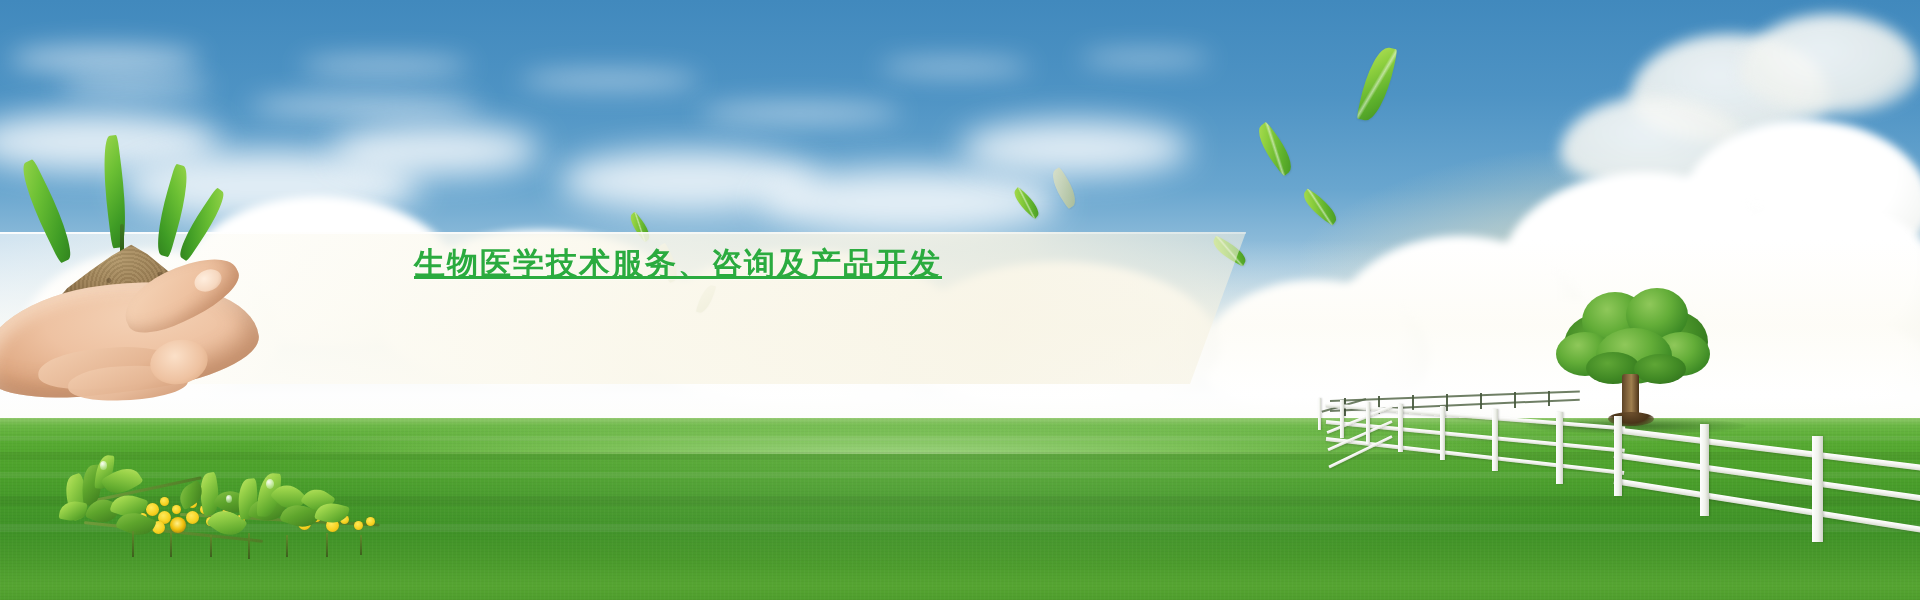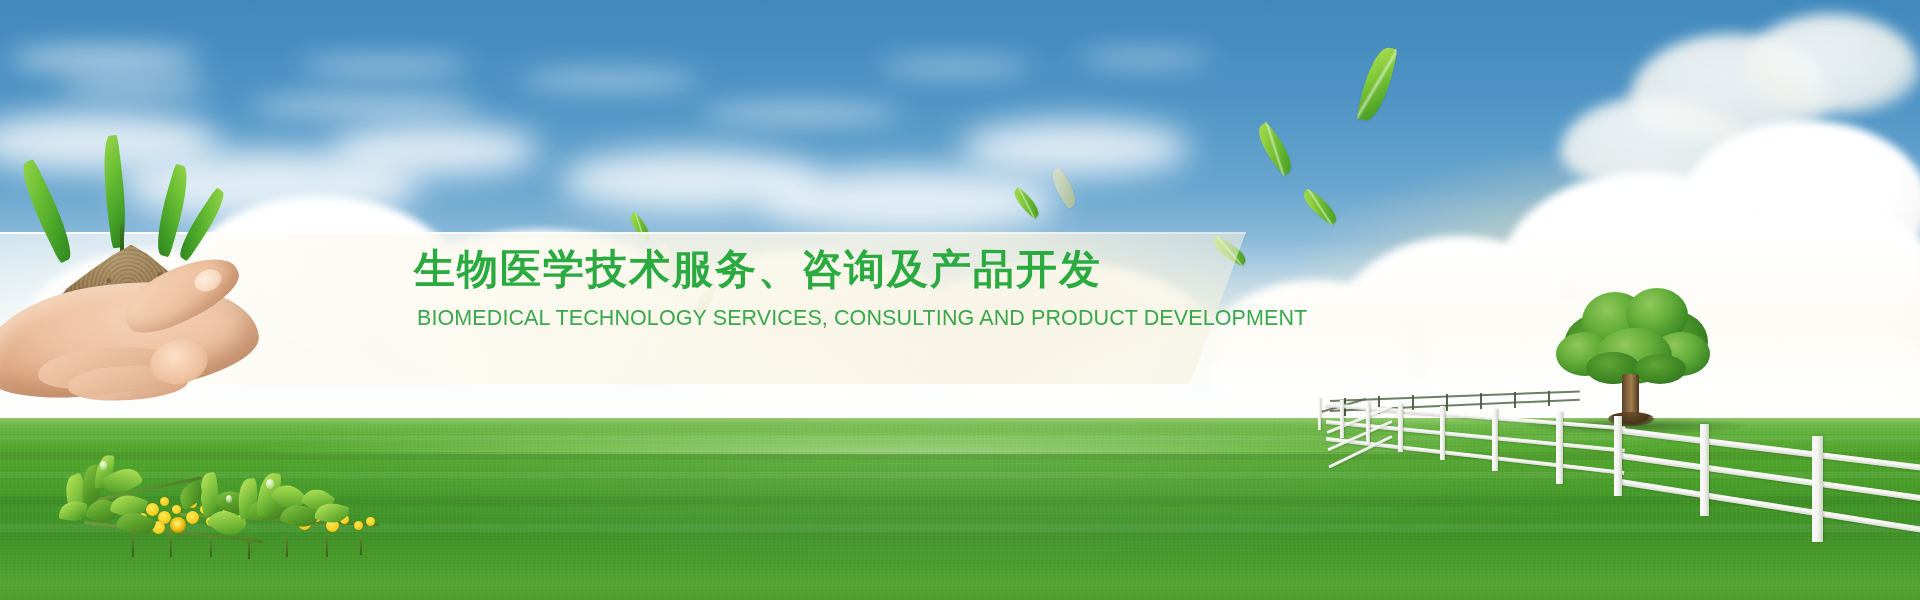--- a/index.html
+++ b/index.html
@@ -89,26 +89,27 @@
     clip-path:polygon(0 0,1246px 0,1190px 152px,0 152px);
   }
   .panel-line{
     position:absolute;left:0;top:232px;width:1246px;height:2px;
     background:linear-gradient(to right,rgba(255,255,255,.9),rgba(255,255,255,.35));
   }
 
   .headline{
     position:absolute;left:414px;top:248px;width:760px;
     color:#2bab3f;
-    font-size:41px;
+    font-size:31px;
     font-weight:bold;
     letter-spacing:2px;
     line-height:1.05;
     white-space:nowrap;
     text-shadow:0 1px 0 rgba(255,255,255,.55);
+    text-decoration:underline;
   }
   .subline{
     position:absolute;left:417px;top:306px;width:800px;
     color:#3aa84b;
     font-size:21.5px;
     font-weight:normal;
     letter-spacing:.1px;
     white-space:nowrap;
   }
 
@@ -387,21 +388,20 @@
   <div class="fence-post noop" style="left:1492px;top:409px;width:6px;height:62px;"></div>
   <div class="fence-post noop" style="left:1556px;top:412px;width:7px;height:72px;"></div>
   <div class="fence-post noop" style="left:1614px;top:416px;width:8px;height:80px;"></div>
   <div class="fence-post noop" style="left:1700px;top:424px;width:9px;height:92px;"></div>
   <div class="fence-post noop" style="left:1812px;top:436px;width:11px;height:106px;"></div>
 
   <div class="panel noop"></div>
   <div class="panel-line noop"></div>
 
   <div class="headline">生物医学技术服务、咨询及产品开发</div>
-  <div class="subline">BIOMEDICAL TECHNOLOGY SERVICES, CONSULTING AND PRODUCT DEVELOPMENT</div>
 
   <div class="hand-wrap noop">
     <div class="blade b1 noop"></div>
     <div class="blade b2 noop"></div>
     <div class="blade b3 noop"></div>
     <div class="blade b4 noop"></div>
     <div class="stem noop"></div>
     <div class="soil noop"></div>
     <div class="soil-tex noop"></div>
     <div class="palm noop"></div>

